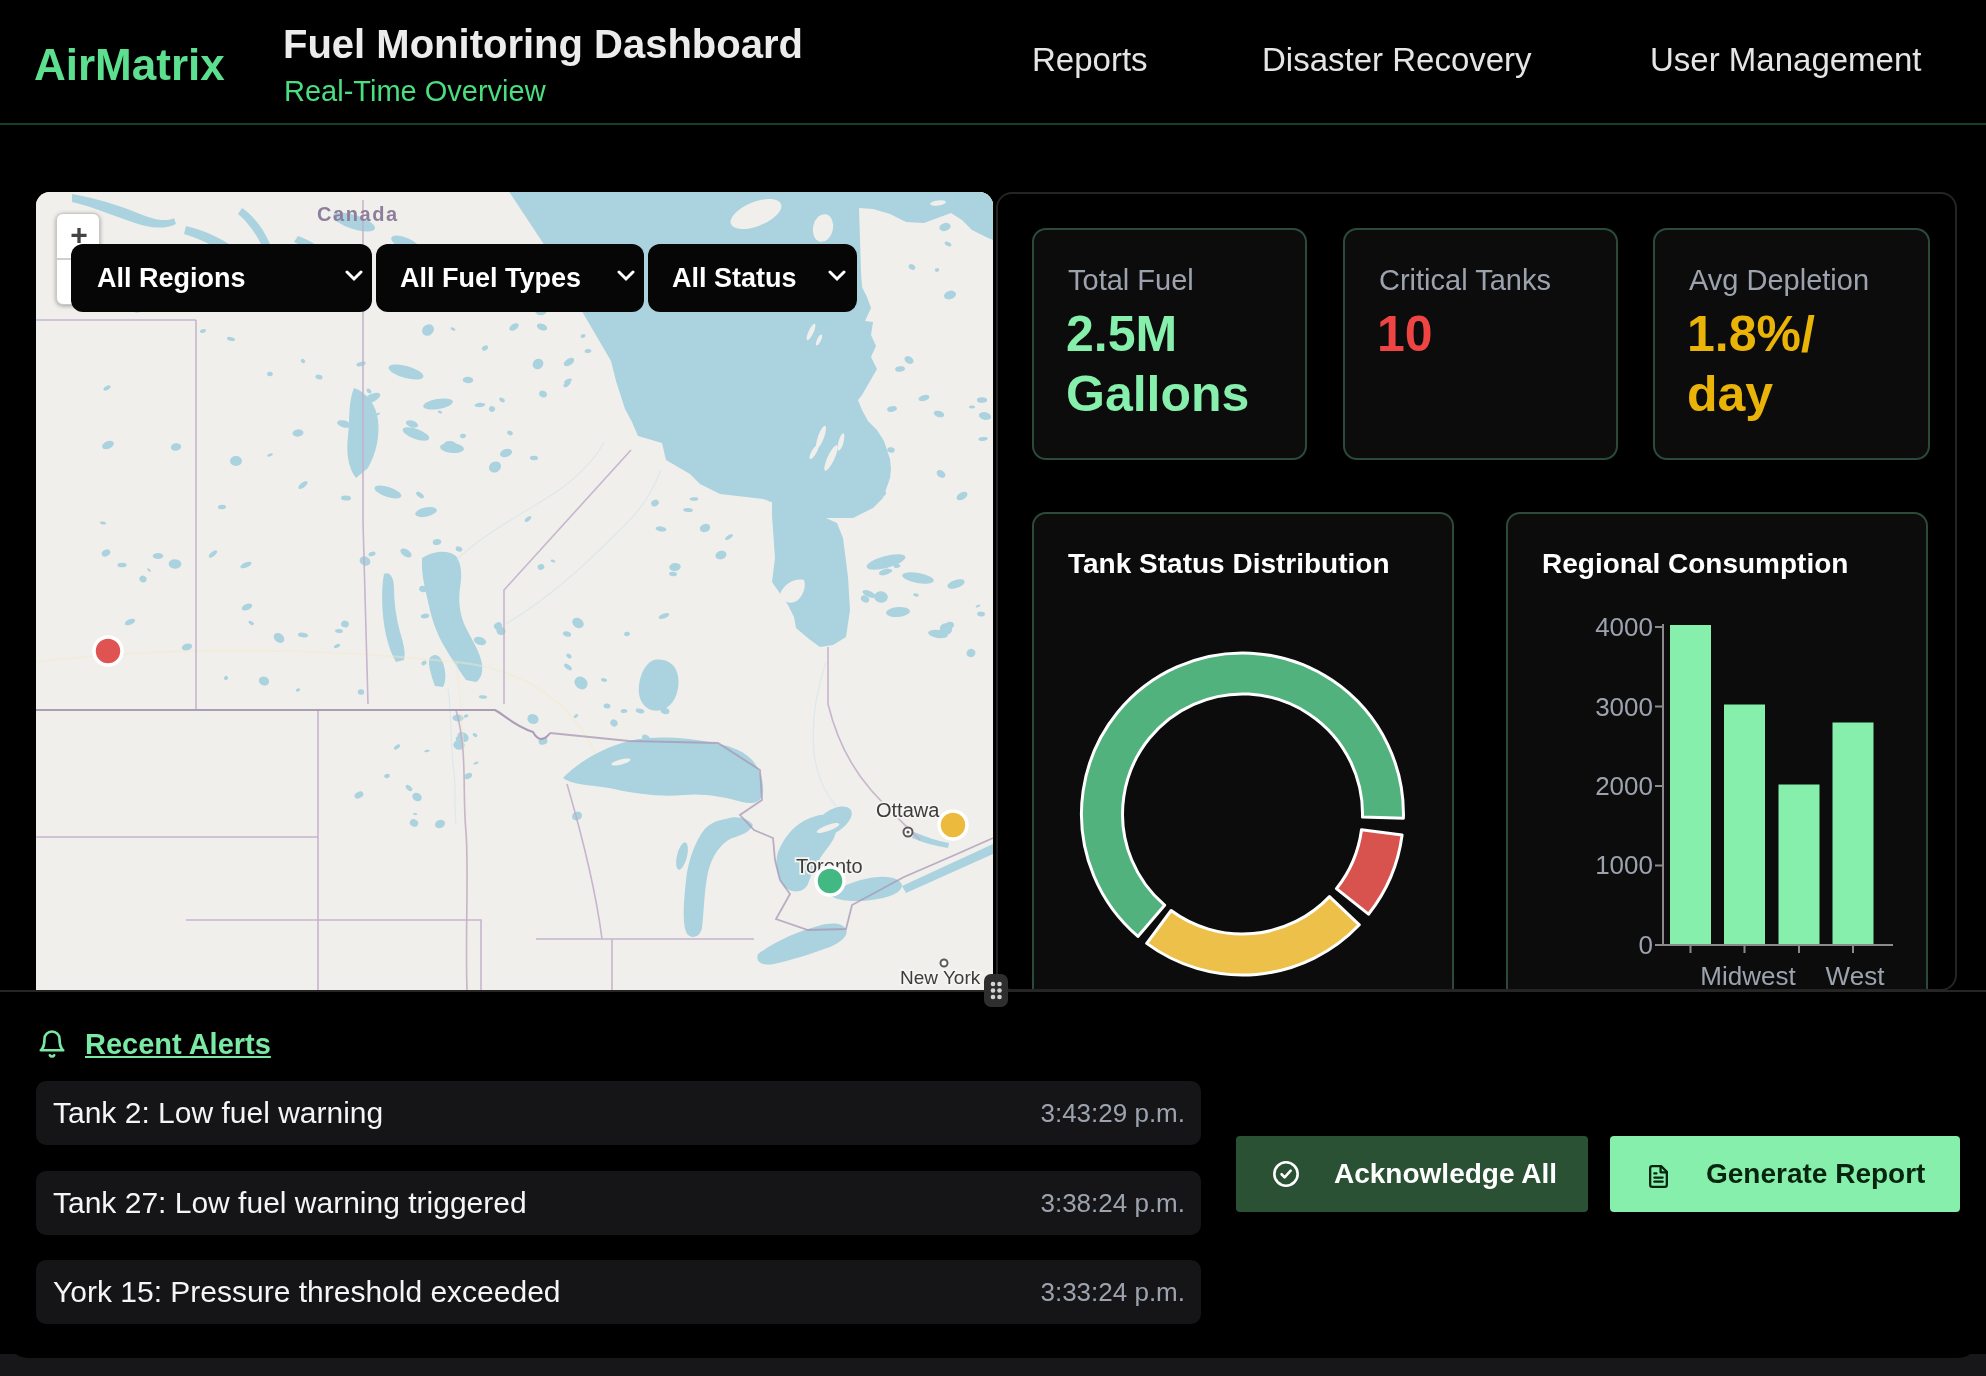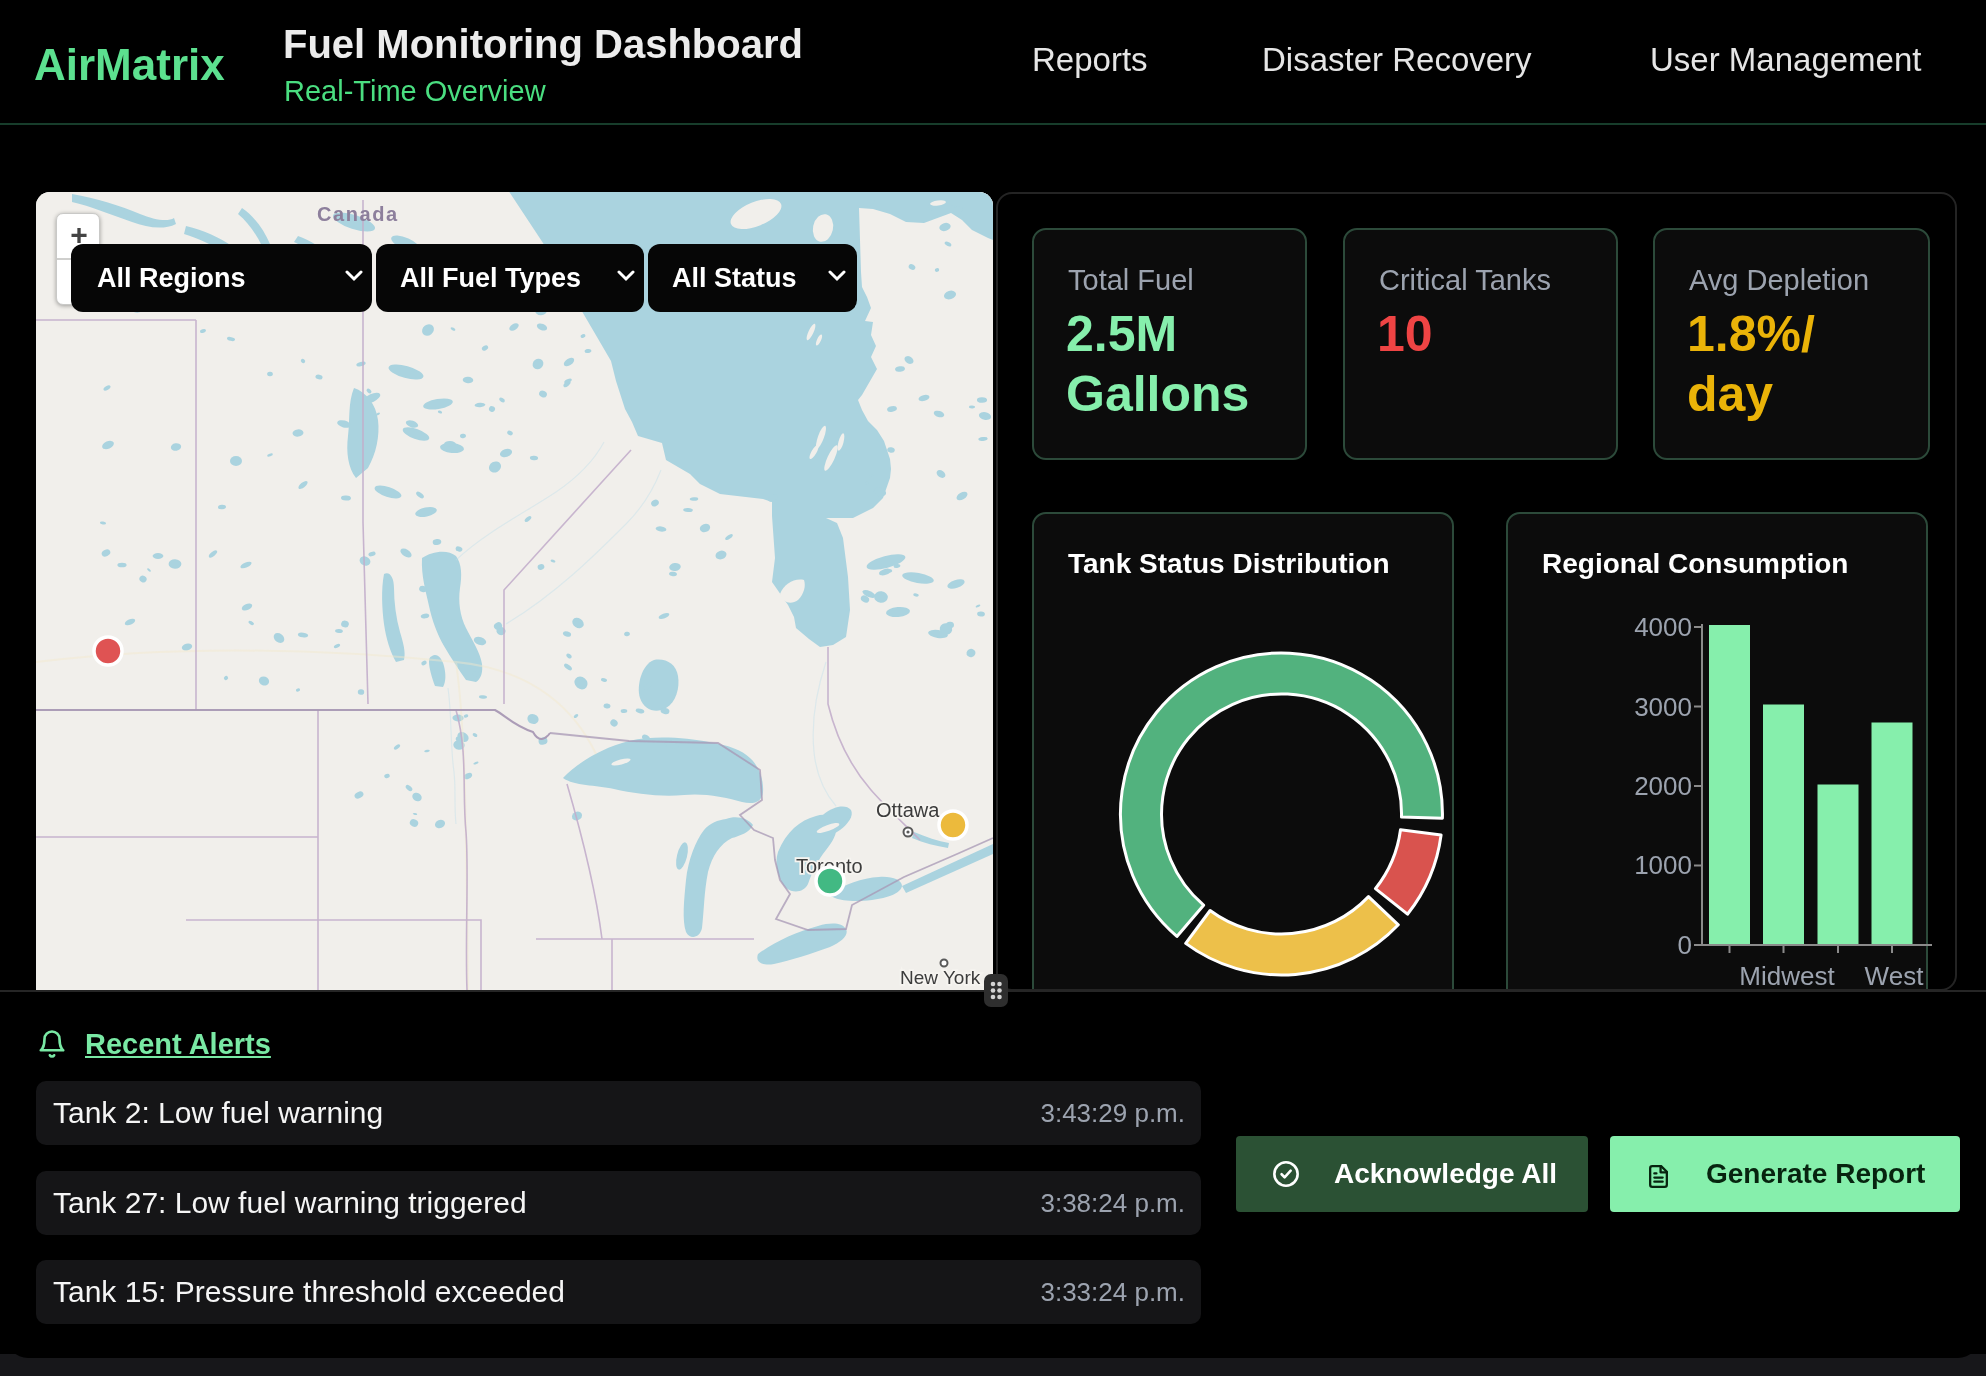--- a/index.html
+++ b/index.html
@@ -21,21 +21,21 @@
   border-radius:7px; border:1.5px solid #c9c9c7; box-shadow:0 1px 4px rgba(0,0,0,.35); }
 #zoomctl .zline { position:absolute; left:0; right:0; top:44px; height:1.5px; background:#cfcfcd; }
 #zoomctl .plus { position:absolute; left:0; top:4px; width:44px; text-align:center; font-size:30px; font-weight:bold; color:#444; }
 .dd { position:absolute; top:244px; height:68px; background:#060606; border-radius:12px; color:#fff;
   font-size:27px; font-weight:bold; line-height:68px; }
 .dd svg { position:absolute; top:26px; }
 
 
 #rpanel { position:absolute; left:996px; top:192px; width:961px; height:799px;
   border:2px solid #242424; border-radius:16px; background:#000; overflow:hidden; }
-.card { position:absolute; background:#0c0c0c; border:2px solid #2c4a3a; border-radius:14px;padding-left:39px; }
+.card { position:absolute; background:#0c0c0c; border:2px solid #2c4a3a; border-radius:14px; }
 .statlab { position:absolute; left:34px; top:34px; font-size:29px; color:#9ca3af; }
 .statval { position:absolute; left:32px; top:74px; font-size:50px; font-weight:bold; line-height:60px; }
 .ctitle { position:absolute; left:34px; top:34px; font-size:28px; font-weight:bold; color:#fff; }
 .axlab { font-size:26px; fill:#9ca3af; font-family:"Liberation Sans",sans-serif; }
 .axl { stroke:#8b8b8b; stroke-width:2; }
 
 
 #splitter { position:absolute; left:0; top:990px; width:1986px; height:2px; background:#262626; }
 #grip { position:absolute; left:984px; top:974px; width:24px; height:33px; background:#2e2e2e; border-radius:7px; }
 #alerthead { position:absolute; left:85px; top:1028px; font-size:29px; font-weight:bold; color:#79e9a4;text-decoration:underline; }
@@ -479,21 +479,21 @@
 
 <div class="arow" style="top:1081px">
       <span class="t">Tank 2: Low fuel warning</span>
       <span class="tm">3:43:29 p.m.</span>
     </div>
 <div class="arow" style="top:1171px">
       <span class="t">Tank 27: Low fuel warning triggered</span>
       <span class="tm">3:38:24 p.m.</span>
     </div>
 <div class="arow" style="top:1260px">
-      <span class="t">Tank 15: Pressure threshold exceeded</span>
+      <span class="t">York 15: Pressure threshold exceeded</span>
       <span class="tm">3:33:24 p.m.</span>
     </div>
 
 <div class="btn" id="btnack">
   <svg class="abs" style="left:36px; top:24px" width="28" height="28" viewBox="0 0 24 24" fill="none" stroke="#fff" stroke-width="2.2" stroke-linecap="round" stroke-linejoin="round">
     <circle cx="12" cy="12" r="10"></circle>
         <path d="m8.2 12.2 2.6 2.6 5.2-5.6"></path>
   </svg>
   <span class="abs" style="left:98px; top:22px">Acknowledge All</span>
 </div>

